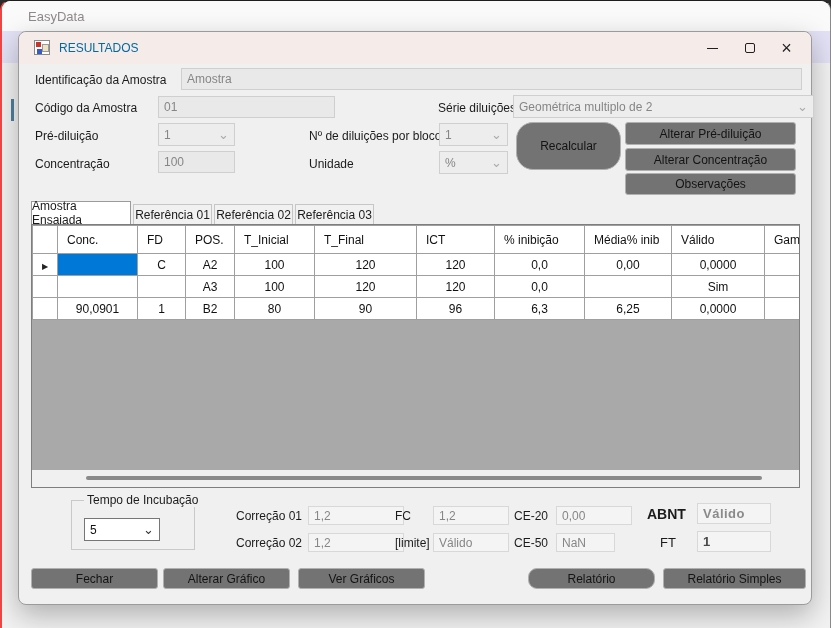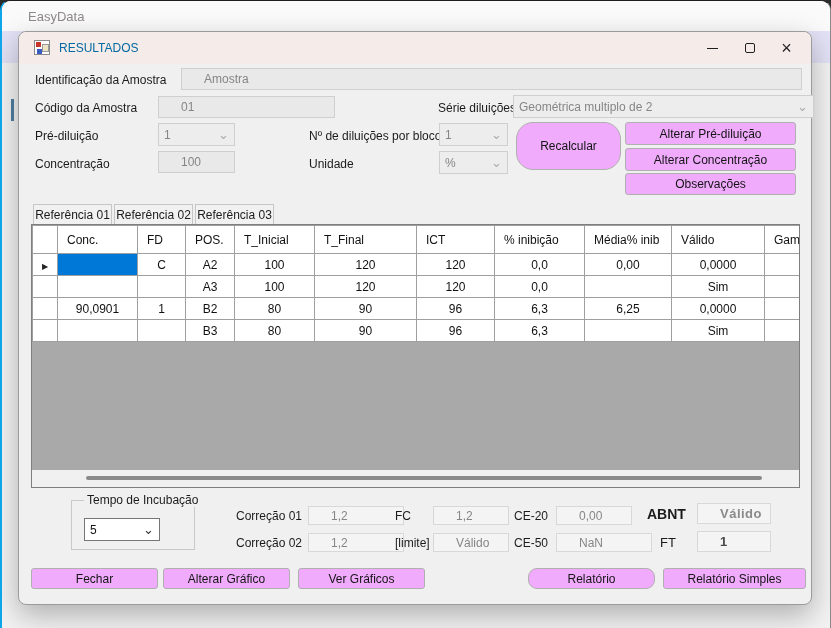--- a/index.html
+++ b/index.html
@@ -7,21 +7,21 @@
     margin: 0;
     background: #2b2b2b;
     font-family: "Liberation Sans", sans-serif;
   }
   .screen {
     position: relative;
     width: 831px; height: 628px;
     background: #f4f3f3;
     border-radius: 10px 10px 0 0;
     overflow: hidden;
-    border-left: 2px solid #0ea5e9;
+    border-left: 2px solid #ef4444;
     border-top: 1px solid #1e1e1e;
     border-right: 1px solid #8a8a8a;
   }
   
   .app-titlebar { position: absolute; top: 0; left: 0; right: 0; height: 30px; background: #fbfafa; }
   .app-title { position: absolute; left: 26px; top: 8px; font-size: 13px; color: #8f8a8a; }
   .app-band { position: absolute; top: 30px; left: 0; right: 0; height: 32px; background: #e2e1f5; }
   .app-content { position: absolute; top: 62px; left: 0; right: 0; bottom: 0; background: #f3f2f2; }
   .mini-scroll-thumb { position: absolute; left: 9px; top: 98px; width: 3px; height: 22px; background: #4f7f9f; }
 
@@ -40,33 +40,33 @@
   .win-controls { position: absolute; top: 1px; right: 6px; height: 30px; display: flex; }
   .wc { width: 37px; height: 30px; display: flex; align-items: center; justify-content: center; cursor: pointer; }
   .wc-min-bar { width: 11px; height: 1px; background: #1f1f1f; }
   .wc-max-box { width: 10px; height: 10px; border: 1px solid #1f1f1f; border-radius: 2px; }
   .wc-close-glyph { font-size: 18px; color: #1f1f1f; line-height: 1; }
 
   .lbl { position: absolute; font-size: 12px; color: #1b1b1b; white-space: nowrap; }
   .tb {
     position: absolute; background: #e9e9e9; border: 1px solid #cfcfcf;
     color: #868686; font-size: 12px; display: flex; align-items: center;
-    padding: 0 22px; white-space: nowrap; overflow: hidden;
+    padding: 0 5px; white-space: nowrap; overflow: hidden;
   }
   .tb-light { background: #f4f4f4; border: 1px solid #d8d8d8; }
   .combo {
     position: absolute; background: #ededed; border: 1px solid #cfcfcf;
     color: #868686; font-size: 12px; display: flex; align-items: center;
     padding: 0 5px; white-space: nowrap; overflow: hidden;
   }
   .combo .chev { margin-left: auto; font-size: 13px; color: #aaa; line-height: 0.6; }
   .combo.enabled { background: #fff; color: #111; border: 1px solid #767676; }
   .combo.enabled .chev { color: #333; }
   .btn {
-    position: absolute; background: #f0abfc; border: 1px solid #b0b0b0; border-radius: 3px;
+    position: absolute; background: #737373; border: 1px solid #b0b0b0; border-radius: 3px;
     font-size: 12px; color: #141414; display: flex; align-items: center; justify-content: center;
     cursor: pointer; white-space: nowrap;
   }
 
   
   .tabs { position: absolute; left: 12px; top: 169px; height: 23px; display: flex; align-items: flex-end; }
   .tab { font-size: 12px; color: #1b1b1b; display: flex; align-items: center; justify-content: center; cursor: pointer; }
   .tab.active { width: 100px; height: 23px; background: #fff; border: 1px solid #9b9b9b; border-bottom: none; }
   .tab.inactive { width: 79px; height: 20px; background: #f1f1f1; border: 1px solid #c6c6c6; border-bottom: none; margin-left: 2px; }
 
@@ -159,20 +159,21 @@
       <span>%</span>
       <span class="chev">⌄</span>
     </div>
 
     <div class="btn" style="left:497px;top:90px;width:105px;height:48px;border-radius:17px;">Recalcular</div>
     <div class="btn" style="left:606px;top:90px;width:171px;height:23px;">Alterar Pré-diluição</div>
     <div class="btn" style="left:606px;top:116px;width:171px;height:23px;">Alterar Concentração</div>
     <div class="btn" style="left:606px;top:141px;width:171px;height:22px;">Observações</div>
 
     <div class="tabs">
+      <div class="tab active">Amostra Ensaiada</div>
       <div class="tab inactive">Referência 01</div>
       <div class="tab inactive">Referência 02</div>
       <div class="tab inactive">Referência 03</div>
     </div>
 
     <div class="grid">
       <table>
         <colgroup>
           <col style="width:25px">
             <col style="width:80px">
@@ -234,33 +235,20 @@
             <td>1</td>
             <td>B2</td>
             <td>80</td>
             <td>90</td>
             <td>96</td>
             <td>6,3</td>
             <td>6,25</td>
             <td>0,0000</td>
             <td></td>
           </tr>
-          <tr>
-            <td class="rowhdr"></td>
-            <td></td>
-            <td></td>
-            <td>B3</td>
-            <td>80</td>
-            <td>90</td>
-            <td>96</td>
-            <td>6,3</td>
-            <td></td>
-            <td>Sim</td>
-            <td></td>
-          </tr>
         </tbody>
       </table>
       <div class="hscroll">
         <div class="hthumb"></div>
       </div>
     </div>
 
     <div class="group">
       <span class="group-label">Tempo de Incubação</span>
       <div class="combo enabled" style="left:12px;top:17px;width:76px;height:23px;">
@@ -275,21 +263,21 @@
     <div class="tb tb-light" style="left:289px;top:501px;width:96px;height:19px;">1,2</div>
 
     <span class="lbl" style="left:376px;top:477px;">FC</span>
     <div class="tb tb-light" style="left:414px;top:474px;width:76px;height:19px;">1,2</div>
     <span class="lbl" style="left:376px;top:504px;">[limite]</span>
     <div class="tb tb-light" style="left:414px;top:501px;width:76px;height:19px;">Válido</div>
 
     <span class="lbl" style="left:495px;top:477px;">CE-20</span>
     <div class="tb tb-light" style="left:537px;top:474px;width:76px;height:19px;">0,00</div>
     <span class="lbl" style="left:495px;top:504px;">CE-50</span>
-    <div class="tb tb-light" style="left:537px;top:501px;width:96px;height:19px;">NaN</div>
+    <div class="tb tb-light" style="left:537px;top:501px;width:59px;height:19px;">NaN</div>
 
     <span class="lbl abnt-lbl" style="left:628px;top:474px;">ABNT</span>
     <div class="tb tb-light big-val" style="left:678px;top:471px;width:74px;height:21px;">Válido</div>
     <span class="lbl" style="left:641px;top:503px;font-size:13px;">FT</span>
     <div class="tb tb-light ft-val" style="left:678px;top:499px;width:74px;height:21px;">1</div>
 
     <div class="btn" style="left:12px;top:536px;width:127px;height:21px;">Fechar</div>
     <div class="btn" style="left:144px;top:536px;width:127px;height:21px;">Alterar Gráfico</div>
     <div class="btn" style="left:279px;top:536px;width:127px;height:21px;">Ver Gráficos</div>
     <div class="btn" style="left:509px;top:536px;width:127px;height:21px;border-radius:9px;">Relatório</div>

